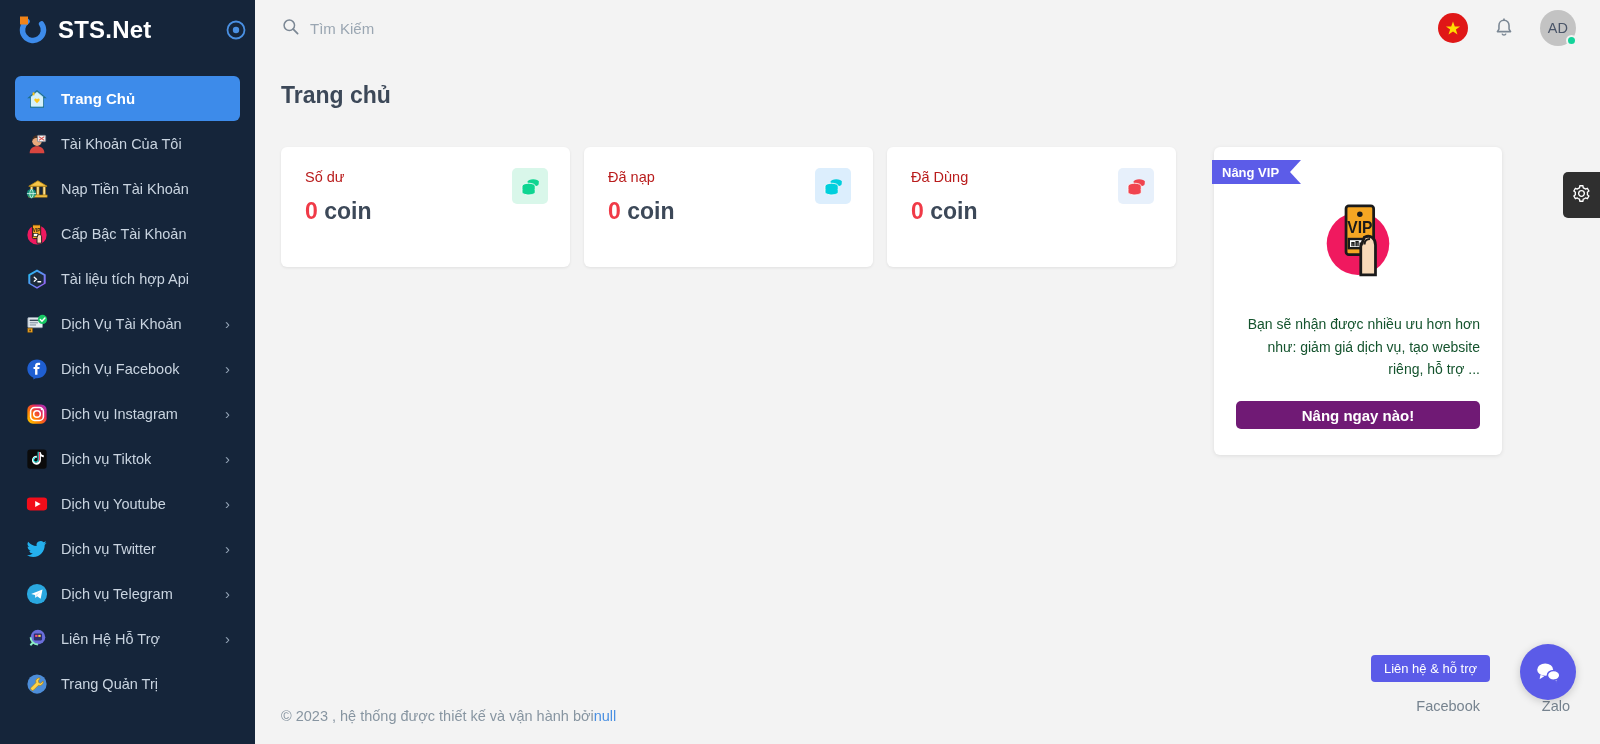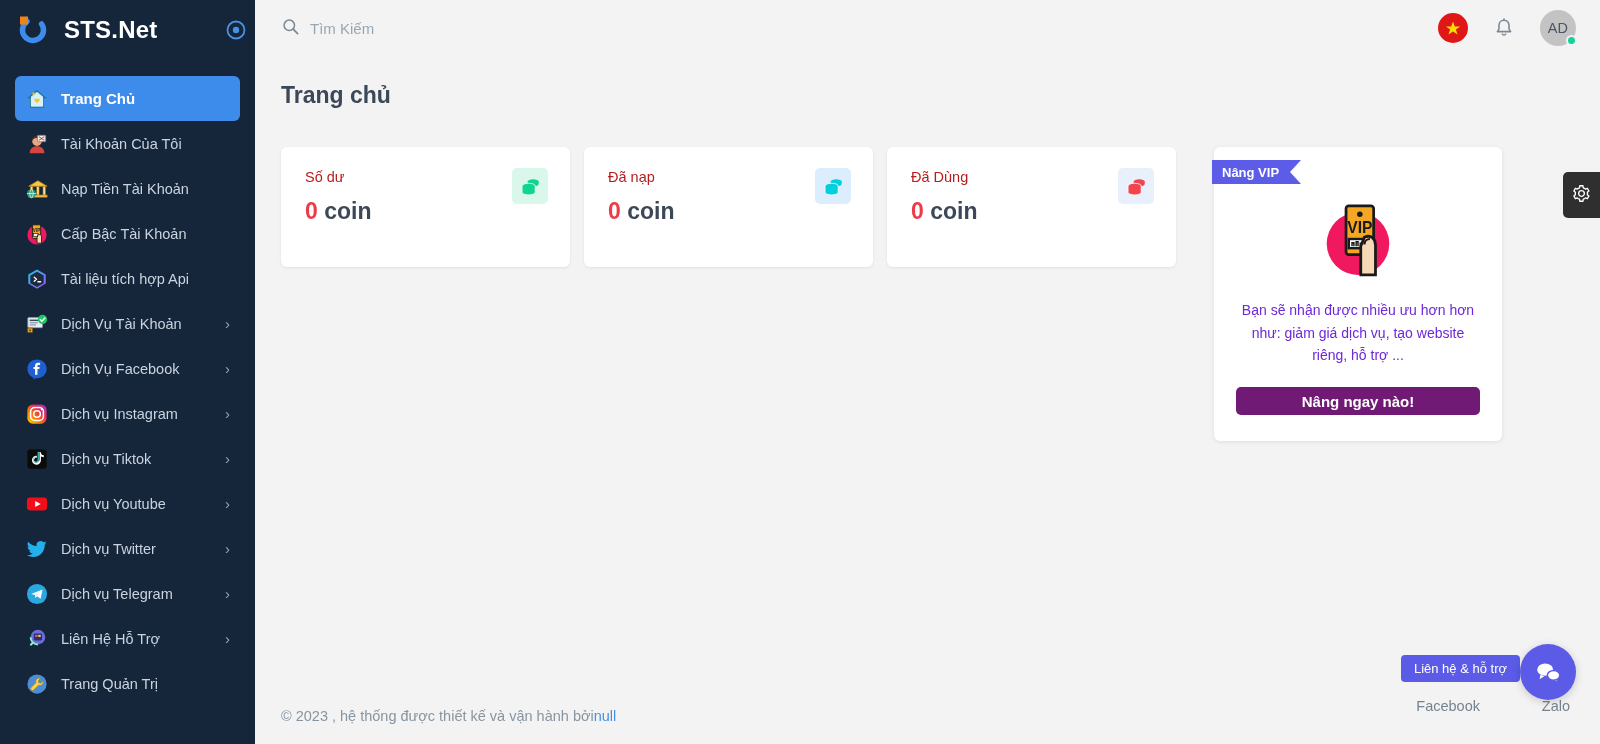--- a/index.html
+++ b/index.html
@@ -16,21 +16,21 @@
     width: 255px; height: 744px;
     background: #15253a;
     flex: 0 0 255px;
     position: relative;
     overflow: hidden;
   }
   .brand {
     height: 60px;
     display: flex; align-items: center;
     padding: 0 8px 0 18px;
-    gap: 16px;
+    gap: 10px;
   }
   .brand-logo { width: 30px; height: 30px; position: relative; flex: 0 0 30px; }
   .brand-name {
     color: #ffffff; font-size: 24px; font-weight: bold;
     letter-spacing: .2px; line-height: 1;
   }
   .brand-target { margin-left: auto; width: 22px; height: 22px; }
   .nav { padding: 16px 0 0 0; }
   .nav-item {
     display: flex; align-items: center;
@@ -147,22 +147,22 @@
     border-top: 12px solid transparent;
     border-bottom: 12px solid transparent;
     border-right: 11px solid #ffffff;
   }
   .vip-art { margin: 46px auto 0 auto; width: 92px; height: 92px; display:block; }
   .vip-heading {
     text-align: center; font-size: 17px; font-weight: bold;
     color: #3c4858; margin-top: 6px;
   }
   .vip-desc {
-    text-align: center; font-size: 14px; color: #6d28d9;
-    line-height: 1.62; margin-top: 14px;
+    text-align: right; font-size: 14px; color: #14532d;
+    line-height: 1.62; margin-top: 28px;
   }
   .vip-btn {
     display: block; width: 100%; margin-top: 20px;
     background: #701a75; border: none; border-radius: 5px;
     color: #ffffff; font-size: 15px; font-weight: bold;
     font-family: "Liberation Sans", sans-serif;
     height: 28px; cursor: pointer;
   }
 
   .settings-tab {
@@ -180,21 +180,21 @@
     font-size: 14.5px; color: #8795a1;
   }
   .footer a { color: #4a90e2; text-decoration: none; }
 
   
   .chat-widget {
     position: absolute; right: 22px; bottom: 18px;
     display: flex; align-items: flex-end; gap: 0px;
   }
   .support-pill {
-    position: absolute; right: 58px; bottom: 44px;
+    position: absolute; right: 88px; bottom: 44px;
     background: #5b5be8; color: #fff;
     font-size: 13px; border-radius: 4px;
     padding: 6px 13px; white-space: nowrap;
     cursor: pointer;
   }
   .fb-label {
     position: absolute; right: 98px; bottom: 12px;
     font-size: 14.5px; color: #76838f; cursor: pointer;
   }
   .zalo-label {

